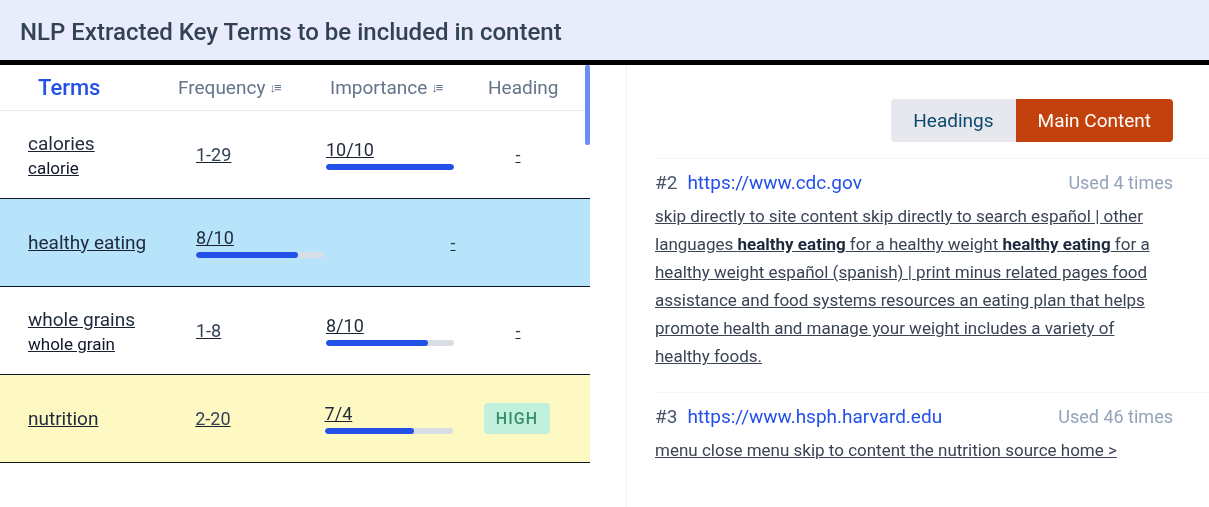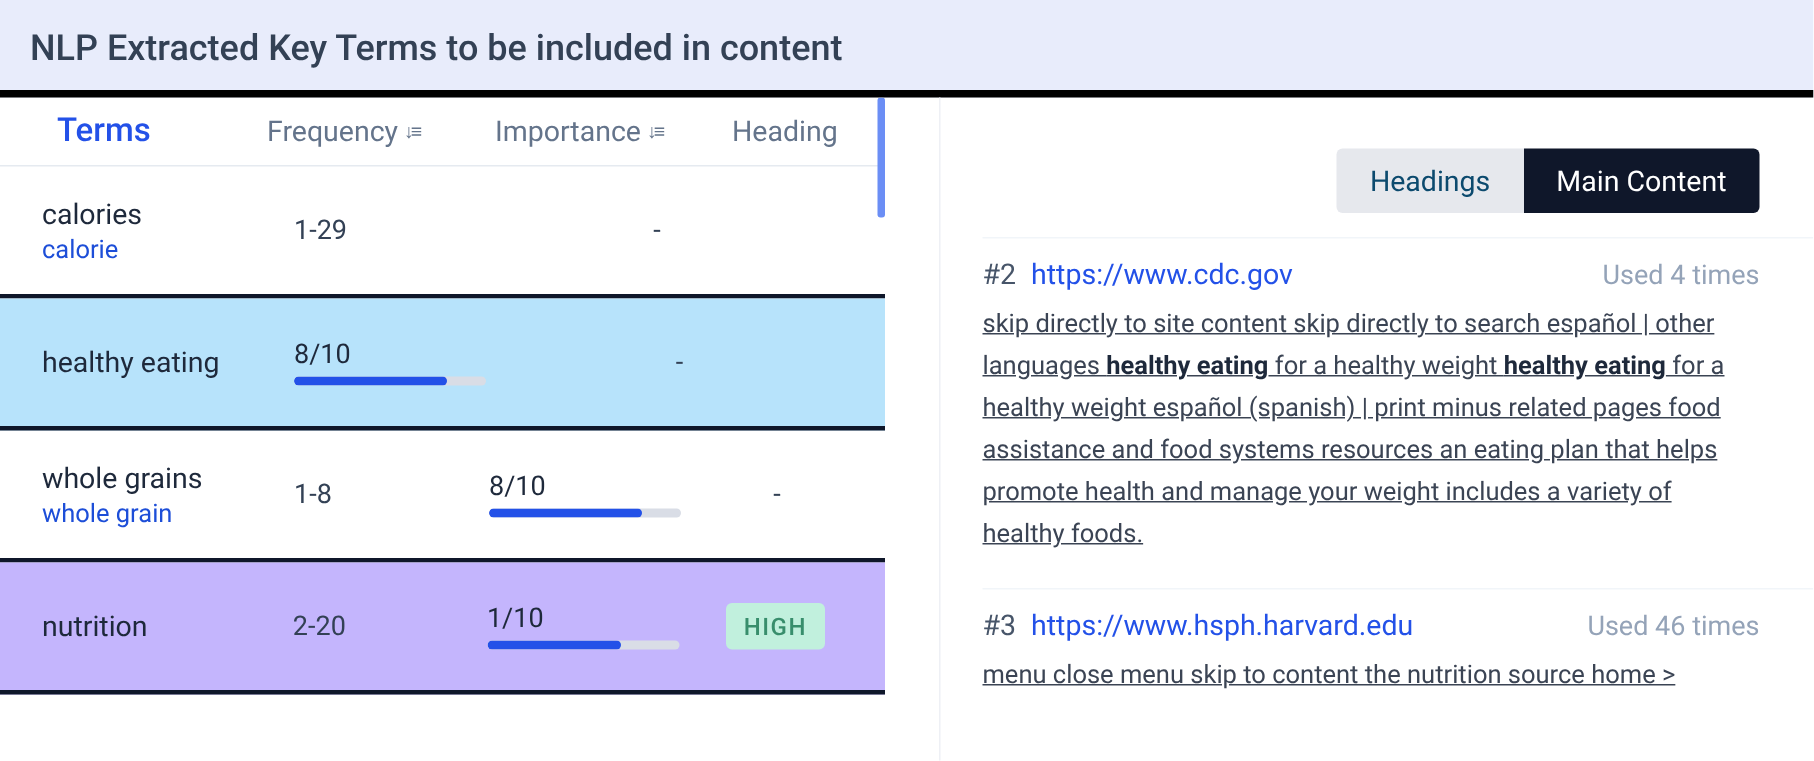--- a/index.html
+++ b/index.html
@@ -80,41 +80,42 @@
   .th-imp  { width: 158px; }
   .th-heading { color: #64748b; font-size: 19px; text-align: right; }
   .sort-glyph {
     font-size: 13px;
     letter-spacing: -2px;
   }
   .term-row {
     display: flex;
     align-items: center;
     padding: 14px 0 14px 28px;
-    border-bottom: 3px solid #0f172a;
+    border-bottom: 1px solid #0f172a;
     min-height: 88px;
+    text-decoration: underline;
   }
   .term-row.selected {
     background: #b7e3fb;
   }
   .term-row.alt {
-    background: #c4b5fd;
+    background: #fef9c3;
   }
   .term-cell {
     width: 168px;
   }
   .term-main {
     font-size: 19px;
     color: #1e293b;
     font-weight: 400;
     line-height: 1.35;
   }
   .term-sub {
     font-size: 17px;
-    color: #1d4ed8;
+    color: #0f172a;
     margin-top: 2px;
   }
   .freq-cell {
     width: 130px;
     font-size: 18px;
     color: #334155;
     text-align: left;
   }
   .imp-cell {
     width: 160px;
@@ -173,21 +174,21 @@
     border: none;
     cursor: pointer;
     font-family: inherit;
   }
   .toggle-btn.inactive {
     background: #e6e8ed;
     color: #0c4a6e;
     border-radius: 4px 0 0 4px;
   }
   .toggle-btn.active {
-    background: #0f172a;
+    background: #c2410c;
     color: #fff;
     border-radius: 0 4px 4px 0;
   }
   .example-block {
     padding: 12px 36px 22px 0;
     border-top: 1px solid #f1f5f9;
   }
   .example-header {
     display: flex;
     justify-content: space-between;
@@ -239,20 +240,26 @@
       </div>
       <div class="th-heading">Heading</div>
     </div>
     <div id="terms-body">
         <div class="term-row">
           <div class="term-cell">
             <div class="term-main">calories</div>
             <div class="term-sub">calorie</div>
           </div>
           <div class="freq-cell">1-29</div>
+          <div class="imp-cell">
+            <div class="imp-label">10/10</div>
+            <div class="imp-bar-bg">
+              <div class="imp-bar-fill" style="width: 100%;"></div>
+            </div>
+          </div>
           <div class="heading-cell">-</div>
         </div>
         <div class="term-row selected">
           <div class="term-cell">
             <div class="term-main">healthy eating</div>
           </div>
           <div class="imp-cell">
             <div class="imp-label">8/10</div>
             <div class="imp-bar-bg">
               <div class="imp-bar-fill" style="width: 80%;"></div>
@@ -273,21 +280,21 @@
             </div>
           </div>
           <div class="heading-cell">-</div>
         </div>
         <div class="term-row alt">
           <div class="term-cell">
             <div class="term-main">nutrition</div>
           </div>
           <div class="freq-cell">2-20</div>
           <div class="imp-cell">
-            <div class="imp-label">1/10</div>
+            <div class="imp-label">7/4</div>
             <div class="imp-bar-bg">
               <div class="imp-bar-fill" style="width: 70%;"></div>
             </div>
           </div>
           <div class="heading-cell"><span class="badge-high">HIGH</span></div>
         </div>
       </div>
   </div>
 
   <div class="right-panel">

